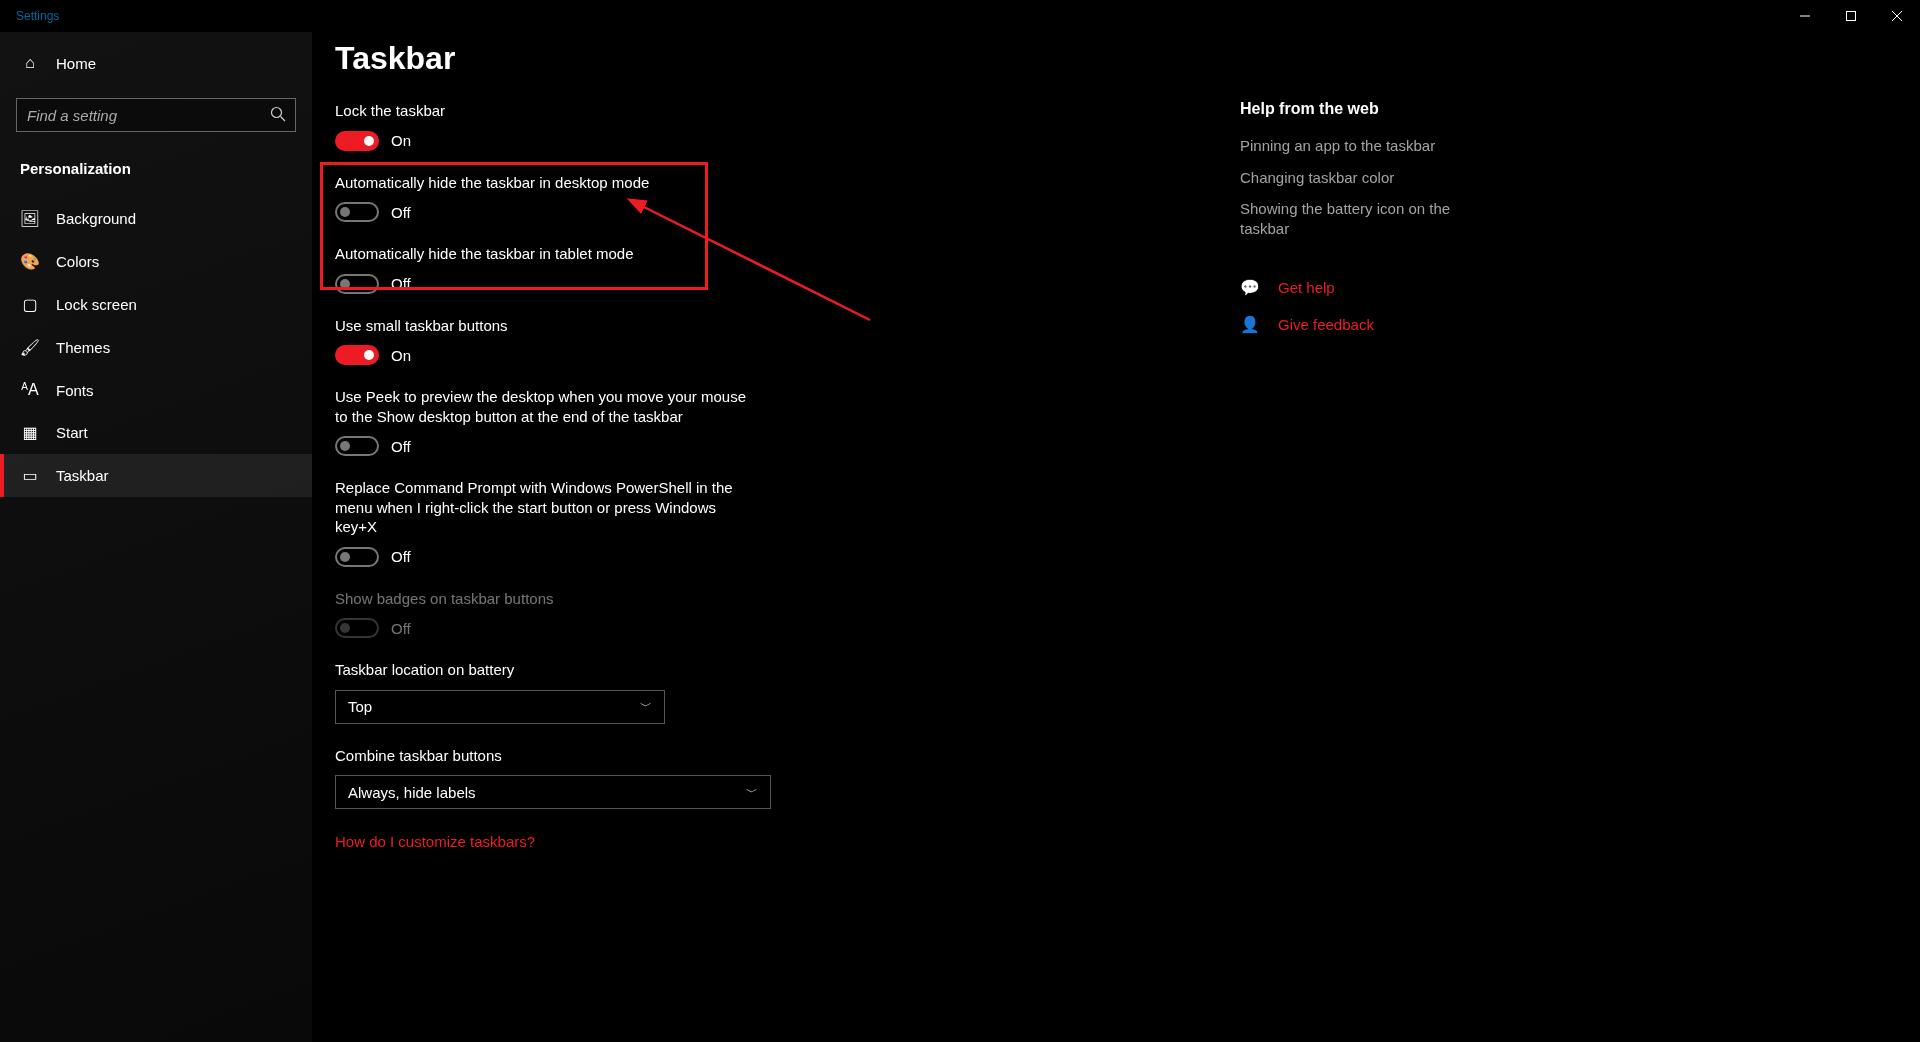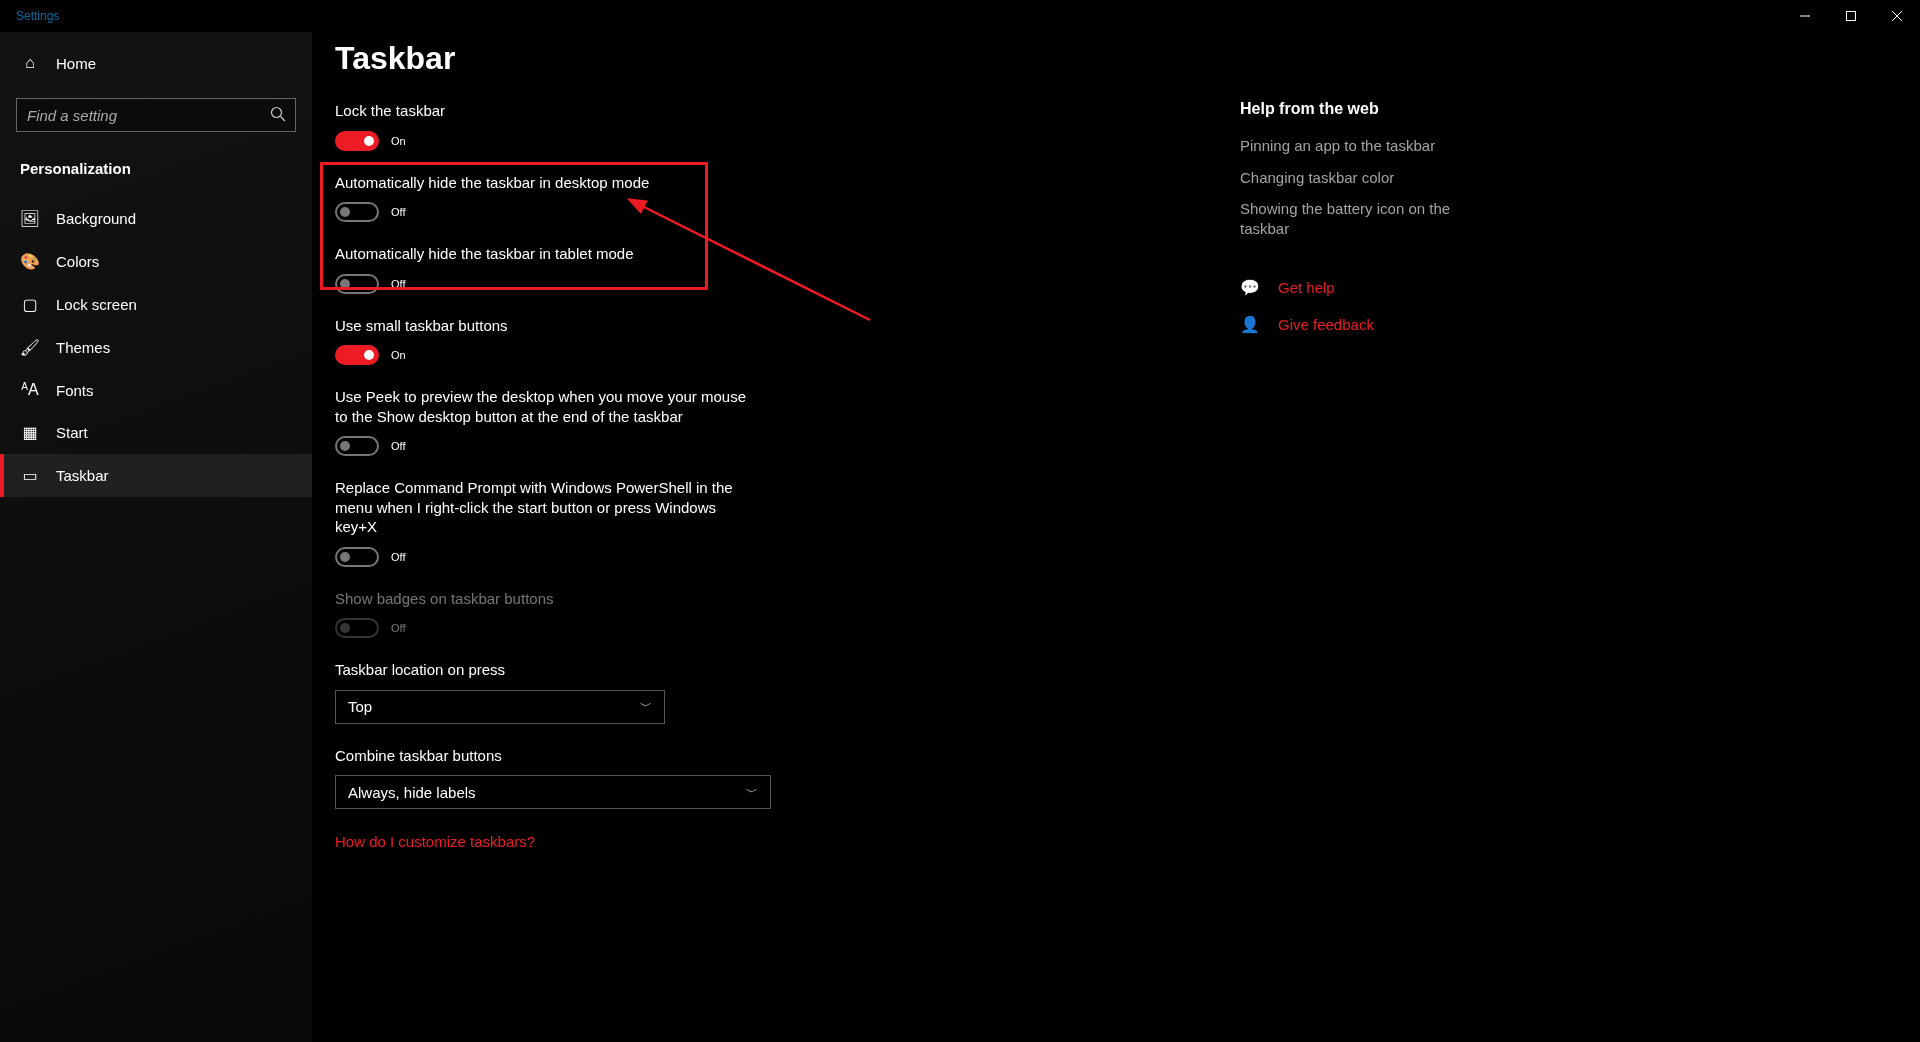--- a/index.html
+++ b/index.html
@@ -32,21 +32,21 @@
 .page-title { font-size: 32px; font-weight: 600; margin-bottom: 24px; }
 .setting { margin-bottom: 22px; }
 .setting-label { font-size: 15px; margin-bottom: 10px; max-width: 420px; line-height: 1.3; }
 .setting.disabled .setting-label, .setting.disabled .toggle-row { opacity: 0.45; }
 
 .toggle-row { display: flex; align-items: center; gap: 12px; }
 .toggle { width: 44px; height: 20px; border-radius: 999px; border: 2px solid #777; position: relative; }
 .toggle .knob { position: absolute; width: 10px; height: 10px; border-radius: 50%; background: #777; top: 3px; left: 3px; }
 .toggle.on { background: #ed1c24; border-color: #ed1c24; }
 .toggle.on .knob { background: #fff; left: auto; right: 3px; }
-.toggle-text { font-size: 11px; }
+.toggle-text { font-size: 15px; }
 
 .select { border: 1px solid #555; height: 34px; display: flex; align-items: center; justify-content: space-between; padding: 0 12px; font-size: 15px; gap: 42px; }
 .select.w1 { width: 330px; }
 .select.w2 { width: 436px; }
 
 .link { color: #ed1c24; font-size: 15px; cursor: pointer; }
 
 
 .right-pane { position: absolute; left: 1240px; top: 100px; width: 240px; }
 .help-header { font-size: 16px; font-weight: 600; margin-bottom: 18px; }
@@ -198,21 +198,21 @@
     <div class="setting-label">Show badges on taskbar buttons</div>
     <div class="toggle-row">
       <div class="toggle">
           <div class="knob"></div>
         </div>
       <span class="toggle-text">Off</span>
     </div>
   </div>
 
   <div class="setting">
-    <div class="setting-label">Taskbar location on press</div>
+    <div class="setting-label">Taskbar location on battery</div>
     <div class="select w1">
       <span>Top</span>
       <span class="chev">﹀</span>
     </div>
   </div>
 
   <div class="setting">
     <div class="setting-label">Combine taskbar buttons</div>
     <div class="select w2">
       <span>Always, hide labels</span>

